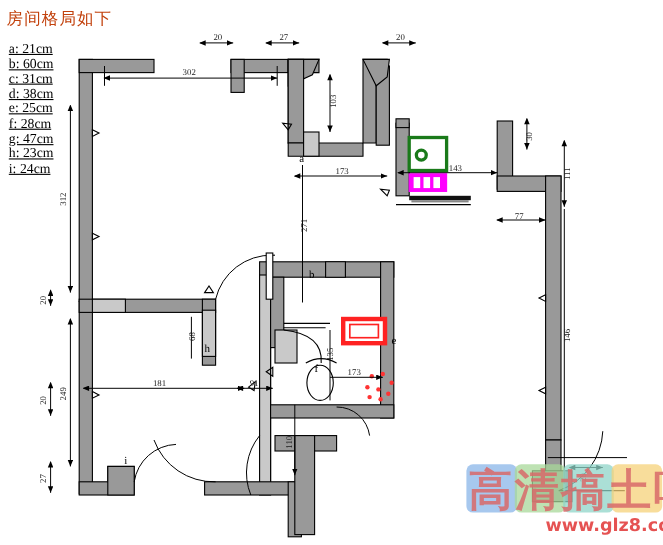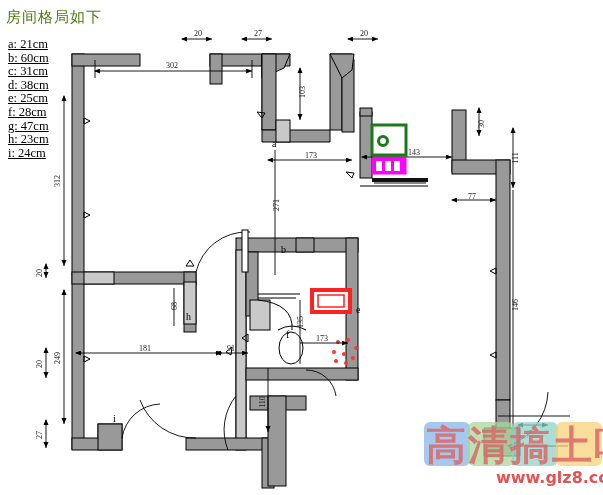--- a/index.html
+++ b/index.html
@@ -2,21 +2,21 @@
 <html><head>
 <meta charset="utf-8">
 <style>
   html,body{margin:0;padding:0;background:#ffffff;}
   body{width:603px;height:495px;position:relative;overflow:hidden;
        font-family:"Liberation Serif",serif;color:#000;}
   #stage{position:absolute;left:0;top:0;width:603px;height:495px;}
 
   
   #title{position:absolute;left:6px;top:8px;font-family:Liberation Serif, serif;
-         font-size:15px;letter-spacing:1px;color:#4d7c0f;white-space:nowrap;text-align:right;}
+         font-size:15px;letter-spacing:1px;color:#c2410c;white-space:nowrap;text-align:right;}
   #legend{position:absolute;left:8px;top:38px;font-size:12.5px;line-height:13.6px;text-decoration:underline;}
   #legend div{white-space:nowrap;font-family:"Liberation Serif",serif;}
 
   
   svg{position:absolute;left:0;top:0;}
   .wall{fill:#999999;stroke:#000000;stroke-width:1;}
   .wall-lt{fill:#c9c9c9;stroke:#000000;stroke-width:1;}
   .thin{fill:none;stroke:#000000;stroke-width:1;}
   .dimline{stroke:#000000;stroke-width:0.9;fill:none;}
   .arc{fill:none;stroke:#000000;stroke-width:0.9;}

